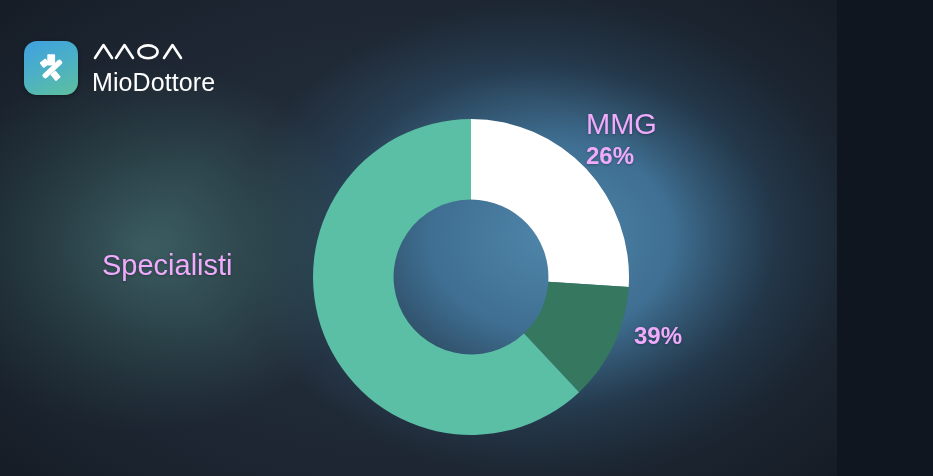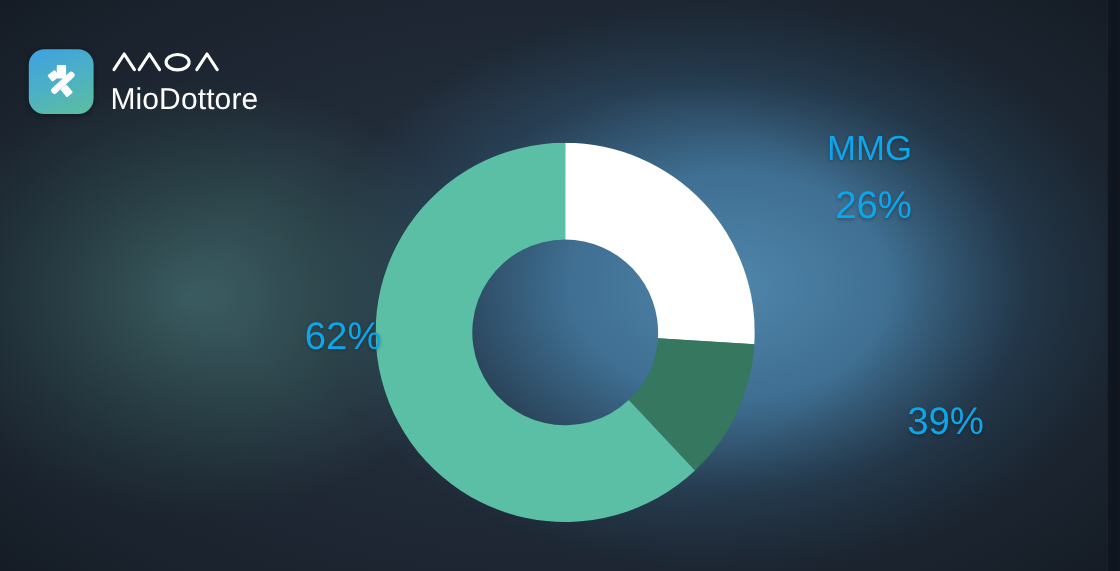--- a/index.html
+++ b/index.html
@@ -6,21 +6,21 @@
     margin: 0;
     padding: 0;
     background: #0f1620;
   }
   body {
     font-family: "Liberation Sans", sans-serif;
   }
 
   #slide {
     position: relative;
-    width: 923px;
+    width: 837px;
     height: 476px;
     overflow: hidden;
     background-color: #202a36;
   }
 
   
   .bg-base {
     position: absolute;
     inset: 0;
     background: #212b38;
@@ -98,35 +98,35 @@
   }
   .donut-svg {
     display: block;
     width: 316px;
     height: 316px;
   }
 
   
   .label {
     position: absolute;
-    color: #0ea5e9;
-    text-align: right;
+    color: #f0abfc;
+    text-align: left;
     text-shadow: 0 1px 3px rgba(0, 0, 0, 0.28);
   }
   .label-name {
     font-size: 29px;
     font-weight: 400;
     line-height: 1.12;
     white-space: nowrap;
   }
   .label-value {
-    font-size: 32px;
-    font-weight: 400;
+    font-size: 24px;
+    font-weight: 700;
     line-height: 1.2;
-    margin-top: 12px;
+    margin-top: 2px;
   }
   .label-mmg    { left: 586px; top: 108px; width: 174px; }
   .label-clin   { left: 634px; top: 320px; width: 186px; }
   .label-spec   { left: 102px; top: 249px; width: 216px; }
 </style>
 </head>
 <body>
 
 <div id="slide">
 
@@ -174,16 +174,16 @@
   <div class="label label-mmg">
     <div class="label-name">MMG</div>
     <div class="label-value">26%</div>
   </div>
 
   <div class="label label-clin">
     <div class="label-value">39%</div>
   </div>
 
   <div class="label label-spec">
-    <div class="label-value">62%</div>
+    <div class="label-name">Specialisti</div>
   </div>
 
 </div>
 
 </body></html>

